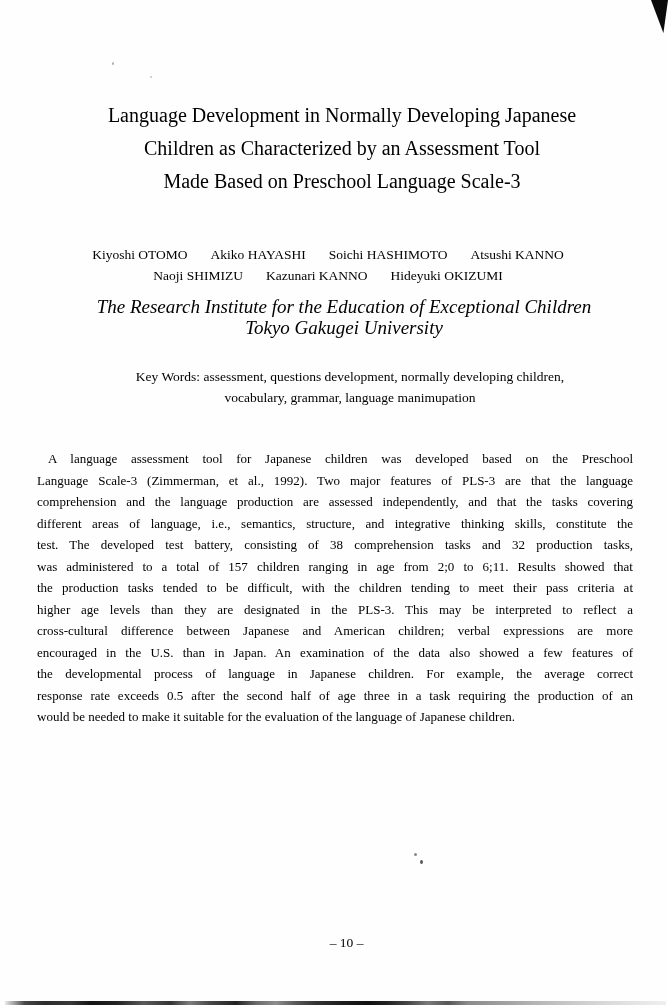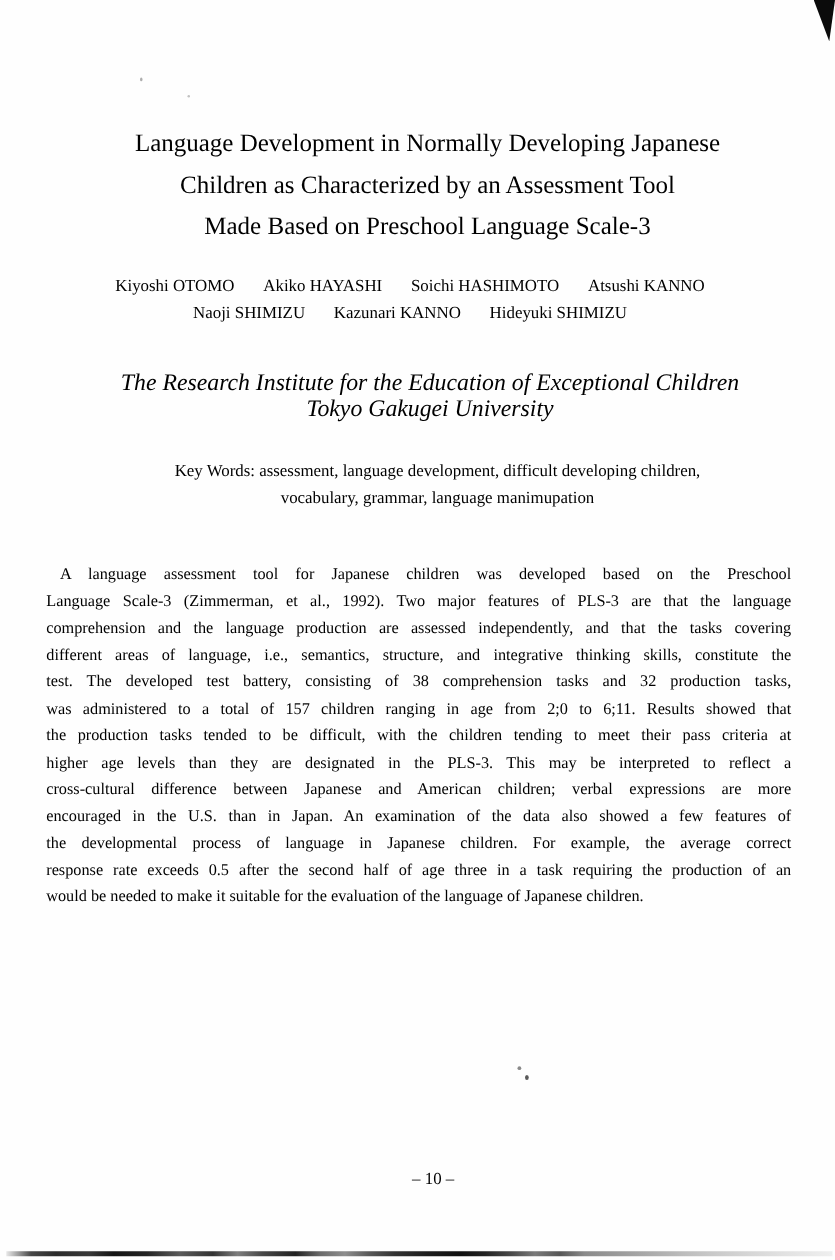--- a/index.html
+++ b/index.html
@@ -19,21 +19,21 @@
     box-sizing: border-box;
     padding-left: 16px;
     text-align: center;
     font-size: 20px;
     line-height: 33px;
     font-weight: 400;
   }
   
   .authors {
     position: absolute;
-    top: 218px; left: 0; width: 100%;
+    top: 244px; left: 0; width: 100%;
     box-sizing: border-box;
     padding-right: 12px;
     font-size: 13.5px;
     line-height: 21px;
   }
   .author-row { display: flex; justify-content: center; gap: 23px; }
   
   .affiliation {
     position: absolute;
     top: 296px; left: 0; width: 100%;
@@ -115,31 +115,31 @@
   <div class="authors">
       <div class="author-row">
         <span class="author-name">Kiyoshi OTOMO</span>
         <span class="author-name">Akiko HAYASHI</span>
         <span class="author-name">Soichi HASHIMOTO</span>
         <span class="author-name">Atsushi KANNO</span>
       </div>
       <div class="author-row">
         <span class="author-name">Naoji SHIMIZU</span>
         <span class="author-name">Kazunari KANNO</span>
-        <span class="author-name">Hideyuki SHIMIZU</span>
+        <span class="author-name">Hideyuki OKIZUMI</span>
       </div>
     </div>
 
   <div class="affiliation">
       <div class="aff-line">The Research Institute for the Education of Exceptional Children</div>
       <div class="aff-line">Tokyo Gakugei University</div>
     </div>
 
   <div class="keywords">
-      <div class="kw-line">Key Words: assessment, language development, difficult developing children,</div>
+      <div class="kw-line">Key Words: assessment, questions development, normally developing children,</div>
       <div class="kw-line">vocabulary, grammar, language manimupation</div>
     </div>
 
   <div class="abstract">
       <div class="abs-line just indent"><span>A language assessment tool for Japanese children was developed based on the Preschool</span></div>
       <div class="abs-line just"><span>Language Scale-3 (Zimmerman, et al., 1992).  Two major features of PLS-3 are that the language</span></div>
       <div class="abs-line just"><span>comprehension and the language production are assessed independently, and that the tasks covering</span></div>
       <div class="abs-line just"><span>different areas of language, i.e., semantics, structure, and integrative thinking skills, constitute the</span></div>
       <div class="abs-line just"><span>test.  The developed test battery, consisting of 38 comprehension tasks and 32 production tasks,</span></div>
       <div class="abs-line just"><span>was administered to a total of 157 children ranging in age from 2;0 to 6;11.  Results showed that</span></div>

